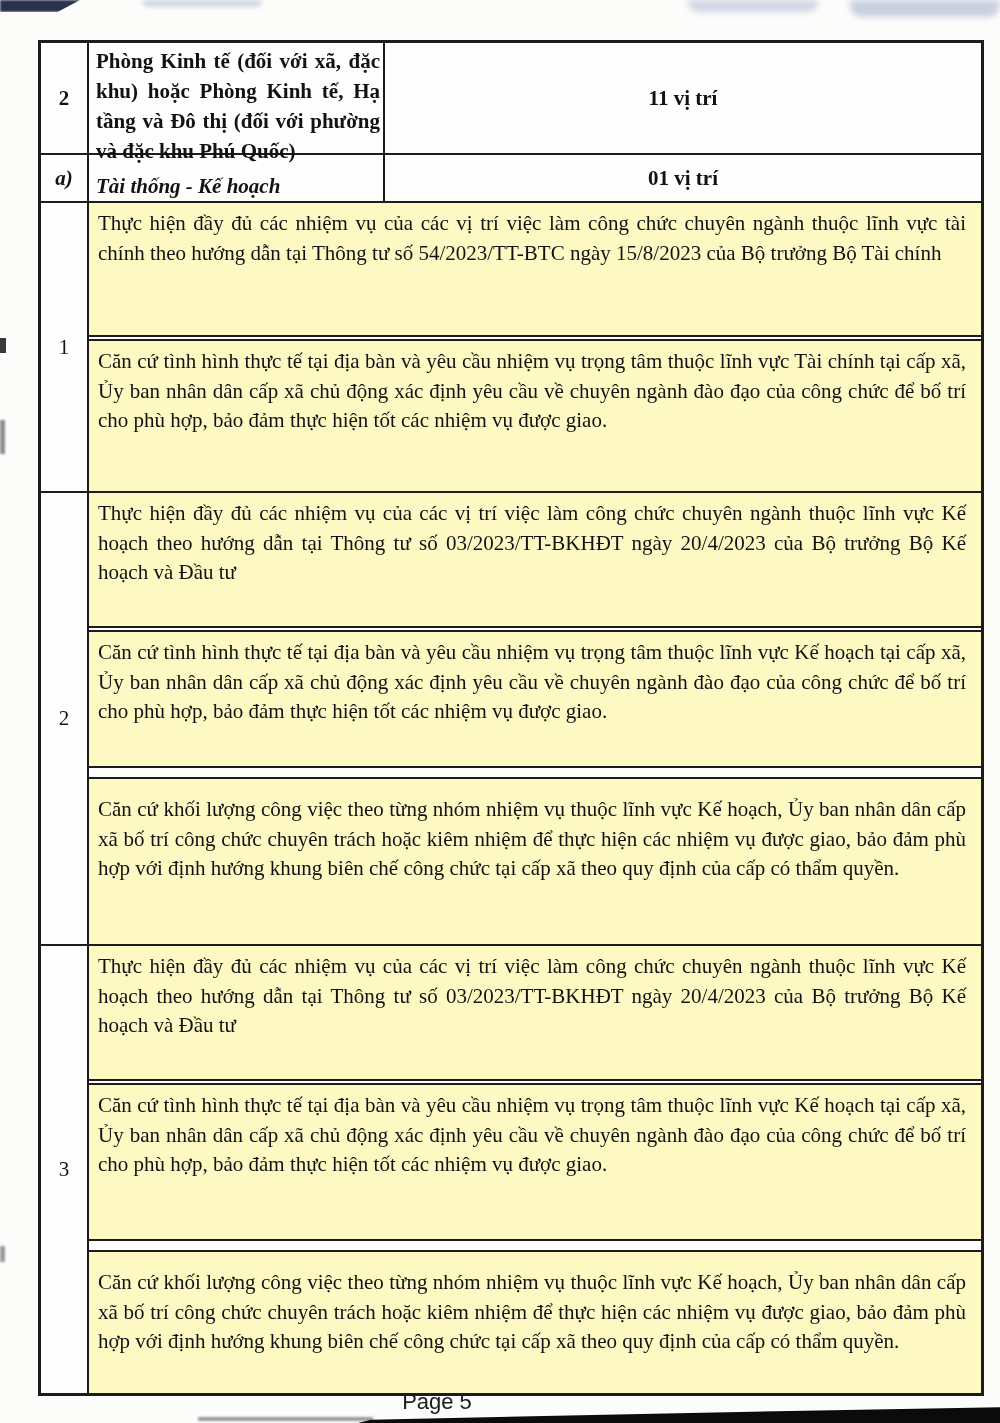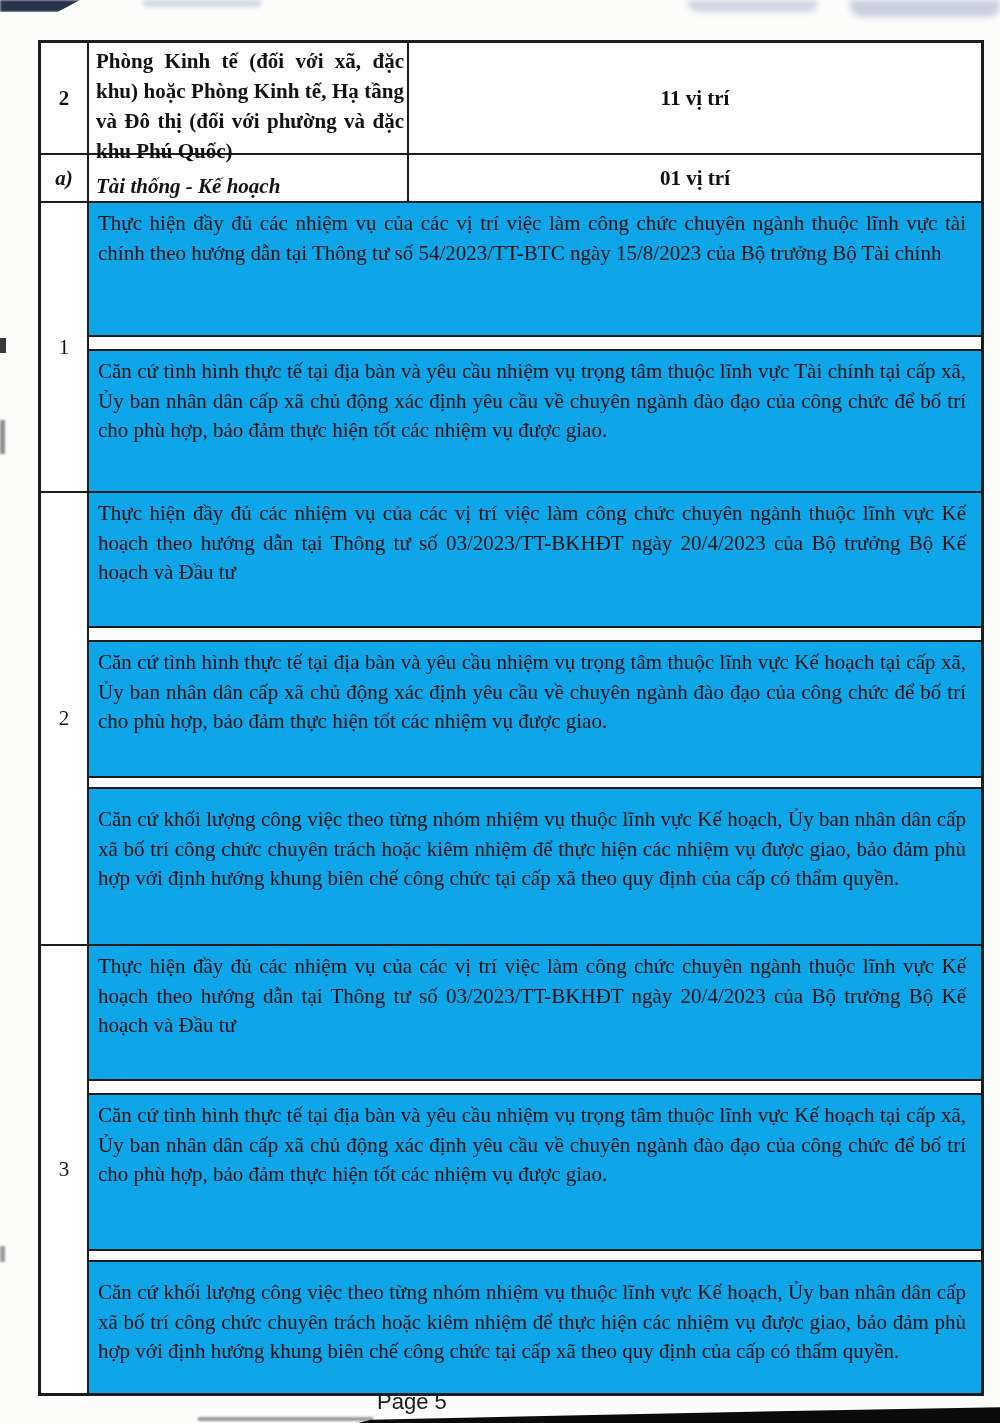--- a/index.html
+++ b/index.html
@@ -25,57 +25,58 @@
   .row-p2 { height:453px; }
   .row-p3 { height:449px; }
 
   .c-no {
     width:48px; flex:none;
     border-right:2px solid #1c1c1c;
     display:flex; align-items:center; justify-content:center;
     font-size:21px;
   }
   .c-name {
-    width:320px; flex:none;
+    width:296px; flex:none;
     border-right:2px solid #1c1c1c;
     display:flex; align-items:center;
     padding:19px 3px 3px 7px;
     font-size:21px; line-height:30px;
   }
   .c-name .jtext { width:100%; text-align:justify; text-justify:inter-word; }
   .c-count {
     flex:1; display:flex; align-items:center; justify-content:center;
     font-size:21px; font-weight:bold;text-align:center;
   }
   .bold { font-weight:bold; }
   .bi   { font-weight:bold; font-style:italic; }
 
   
   .c-detail {
     flex:1; display:flex; flex-direction:column;
     margin:-2px; position:relative;
   }
   .sub {
-    border:2px solid #1c1c1c; background:#0ea5e9;
+    border:2px solid #1c1c1c; background:#fef9c3;
     padding:6px 15px 2px 9px;
     font-size:21px; line-height:29.5px;
     text-align:justify; text-justify:inter-word;
     overflow:hidden;
   }
-  .sub + .sub { margin-top:12px; }
+  .sub + .sub { margin-top:2px; }
   .sub.gap-big { margin-top:9px; padding-top:16px; }
   .sub.fill { flex:1; }
   .h136 { height:136px; }
   .h137 { height:137px; }
   .h138 { height:138px; }
   .h158 { height:158px; }
 
   
   .footer {
     position:absolute; left:377px; top:1389px; width:120px;
+    text-align:center;
     font-family:"Liberation Sans","DejaVu Sans",sans-serif;
     font-size:22px; color:#1a1a1a;
   }
 
   
   .smudge-topleft {
     position:absolute; left:0; top:0; width:80px; height:12px;
     background:#28324b;
     clip-path:polygon(0 0, 100% 0, 72% 100%, 0 100%);
     filter:blur(1px);

